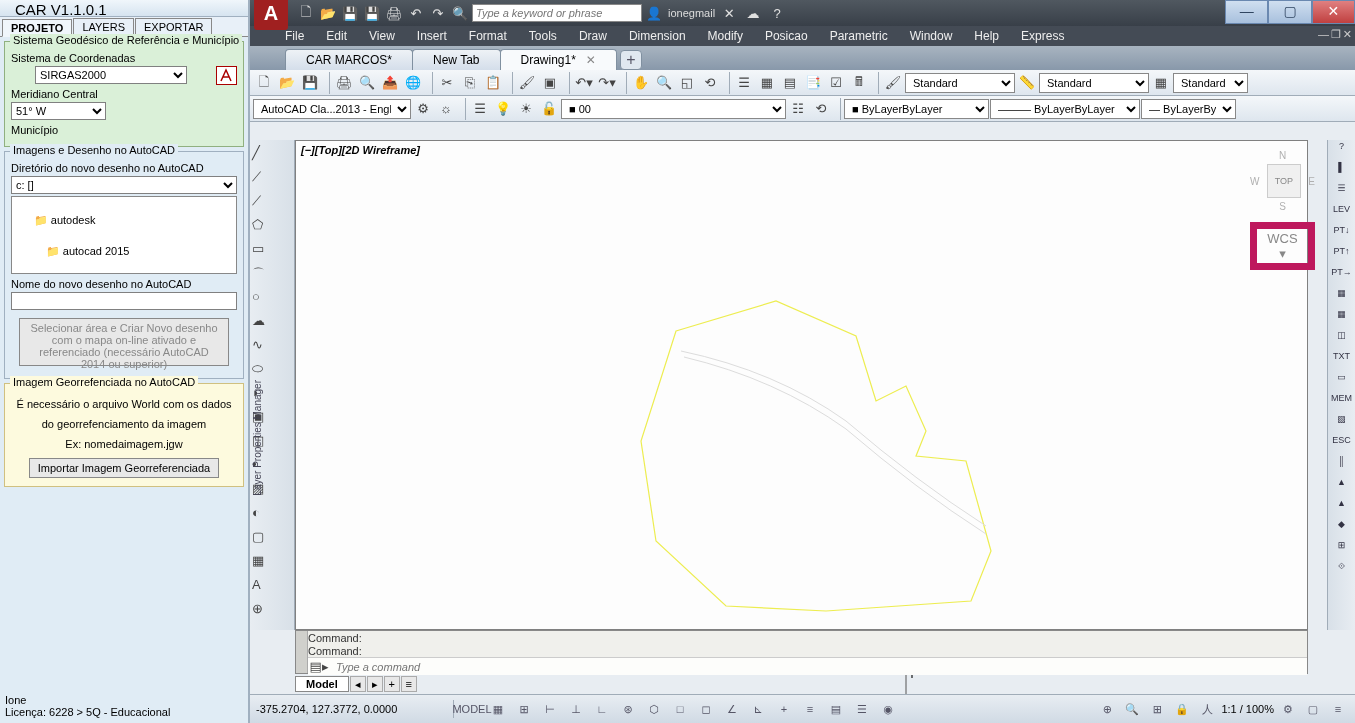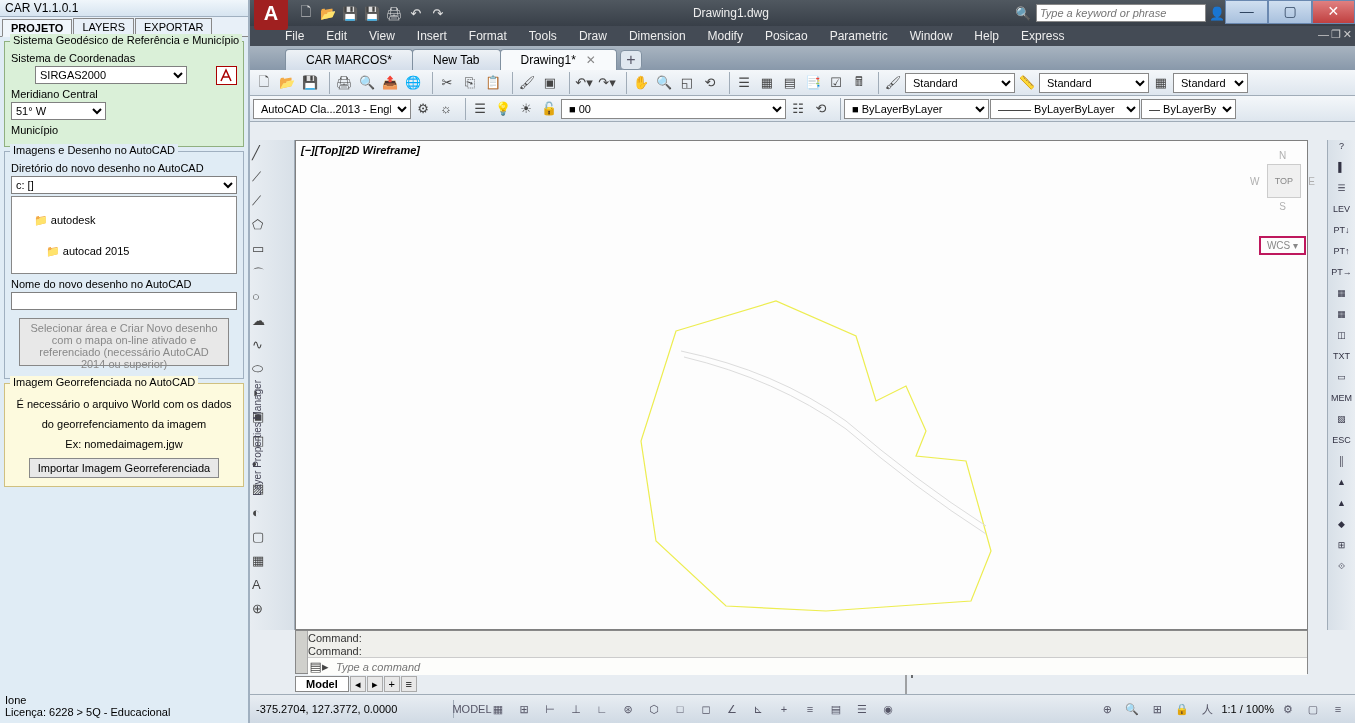--- a/index.html
+++ b/index.html
@@ -1,20 +1,20 @@
 <!DOCTYPE html>
 <html><head>
 <meta charset="utf-8">
 <style>
 * { box-sizing: border-box; margin: 0; padding: 0; font-family: "Segoe UI", Tahoma, sans-serif; }
 body { width: 1355px; height: 723px; overflow: hidden; background: #d4e4f0; position: relative; }
 
 
 #car-panel { position: absolute; left: 0; top: 0; width: 250px; height: 723px; background: #e0ecf5; border-right: 2px solid #a0b0c0; font-size: 11px; }
-#car-title { background: linear-gradient(#f0f6fb,#d6e4f0); height: 17px; padding: 1px 5px; font-size: 12px; border-bottom:1px solid #a0b0c0;}
+#car-title { background: linear-gradient(#f0f6fb,#d6e4f0); height: 17px; padding: 1px 15px; font-size: 15px; border-bottom:1px solid #a0b0c0;}
 .tabs { display:flex; border-bottom:1px solid #888; padding: 1px 2px 0 2px; background:#e8f0f8;}
 .tab { border:1px solid #888; border-bottom:none; padding:2px 8px; font-size:11px; background:#e8f0f8; margin-right:1px; cursor:pointer;}
 .tab.active { background:#f0f6fb; font-weight:bold; border-bottom:1px solid #f0f6fb; position:relative; top:1px;}
 .fieldset { border:1px solid #a0b0c0; margin:4px 4px; padding:6px 6px 8px 6px; position:relative;}
 .legend { position:absolute; top:-8px; left:5px; background:#e0ecf5; padding:0 3px; font-size:11px;}
 .grp-green .legend, .grp-green { background:#daf0d8; }
 .grp-green { border-color:#90b080;}
 .grp-yellow .legend, .grp-yellow { background:#fdfade; }
 .grp-yellow { border-color:#d0c080;}
 .lbl { display:block; margin:4px 0 2px 0; font-size:11px;}
@@ -54,21 +54,21 @@
 .tsel{height:20px;font-size:11px;border:1px solid #888;background:#fff;padding:0 3px;}
 #workarea{position:absolute;left:45px;top:140px;width:1013px;height:490px;background:#fdfdfd;border:1px solid #808080;}
 #view-label{position:absolute;left:5px;top:3px;font-size:11px;font-weight:bold;font-style:italic;}
 #left-dock{position:absolute;left:0;top:140px;width:45px;height:490px;background:linear-gradient(90deg,#e8edf2,#d8e0e8);border-right:1px solid #a0acb8;}
 .dock-ico{width:22px;height:22px;margin:2px auto;display:block;}
 #layer-mgr-label{writing-mode:vertical-rl;transform:rotate(180deg);font-size:10px;color:#445;position:absolute;left:2px;top:240px;}
 #right-dock{position:absolute;right:0;top:140px;width:28px;height:490px;background:linear-gradient(90deg,#d8e0e8,#e8edf2);border-left:1px solid #a0acb8;}
 .rd-ico{width:22px;height:20px;margin:1px auto;display:block;font-size:9px;text-align:center;color:#334;}
 #viewcube{position:absolute;right:40px;top:150px;width:65px;height:120px;text-align:center;color:#b0b0b0;font-size:10px;}
 #viewcube .cube{width:34px;height:34px;border:1px solid #ccc;margin:3px auto;background:#f0f0f0;line-height:32px;font-size:9px;color:#888;}
-#wcs{border:2px solid #be185d;padding:2px 6px;display:inline-block;margin-top:24px;font-size:10px;color:#888;}
+#wcs{border:7px solid #be185d;padding:2px 6px;display:inline-block;margin-top:10px;font-size:13px;color:#888;}
 #ucs-icon{position:absolute;left:600px;top:525px;font-size:12px;color:#555;}
 #cmd-area{position:absolute;left:45px;bottom:49px;width:1013px;height:44px;background:#f4f4f0;border:1px solid #888;font-size:11px;}
 #cmd-hist{height:26px;background:#f0f0ec;padding:1px 6px;font-family:monospace;font-size:11px;color:#333;line-height:13px;}
 #cmd-line{height:18px;display:flex;align-items:center;background:#fdfdfb;border-top:1px solid #ccc;}
 #cmd-line input{flex:1;border:none;background:transparent;font-size:11px;font-style:italic;color:#888;padding:0 6px;}
 .cmd-handle{width:12px;background:#d0d0cc;border-right:1px solid #aaa;height:100%;float:left;}
 #layout-tabs{position:absolute;left:45px;bottom:29px;height:20px;display:flex;align-items:center;font-size:11px;}
 .ltab{border:1px solid #888;background:#f0f0f0;padding:1px 10px;}
 .ltab.active{background:#fff;font-weight:bold;}
 .ltab-btn{width:16px;height:16px;border:1px solid #aaa;margin-left:1px;text-align:center;line-height:14px;background:#e8e8e8;}
@@ -151,21 +151,20 @@
 
   <div id="qat">
     <div id="acad-logo">A</div>
     <span class="qat-ico">🗋</span>
     <span class="qat-ico">📂</span>
     <span class="qat-ico">💾</span>
     <span class="qat-ico">💾</span>
     <span class="qat-ico">🖨</span>
     <span class="qat-ico">↶</span>
     <span class="qat-ico">↷</span>
-    <div id="title-text">Drawing1.dwg</div>
     <span class="qat-ico">🔍</span>
     <input id="search-box" placeholder="Type a keyword or phrase" style="">
     <div class="qat-right">
       <span class="qat-ico">👤</span>
       <span>ionegmail</span>
       <span class="qat-ico">✕</span>
       <span class="qat-ico">☁</span>
       <span class="qat-ico">?</span>
     </div>
   </div>

